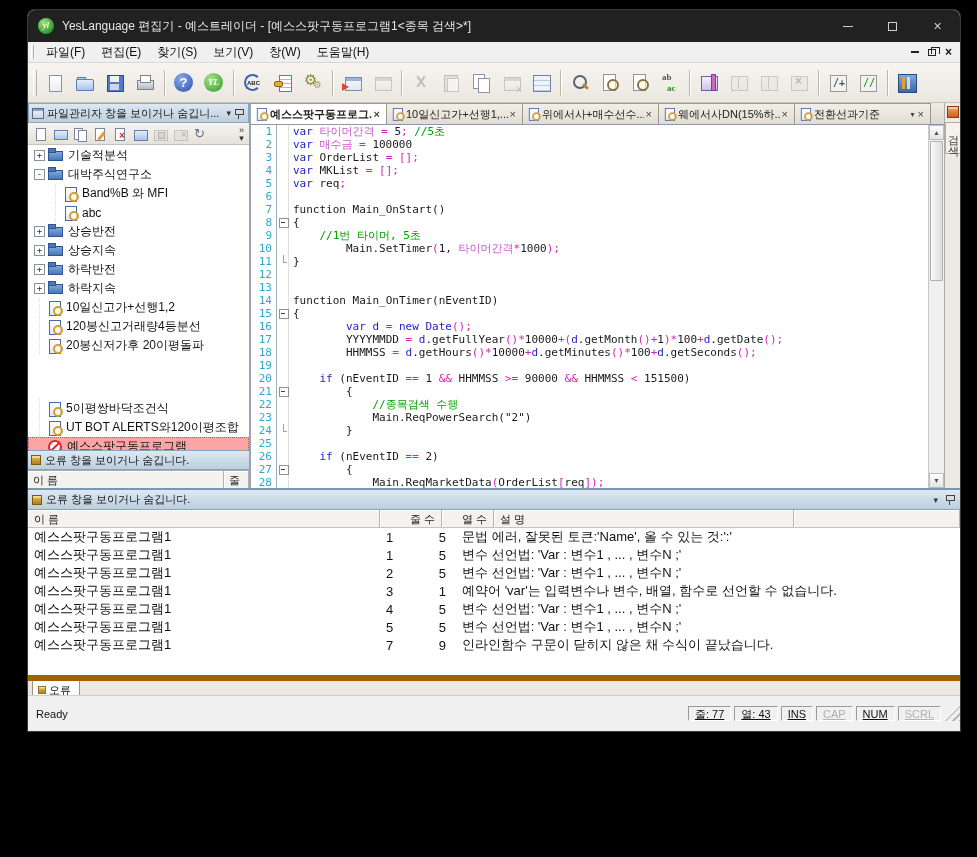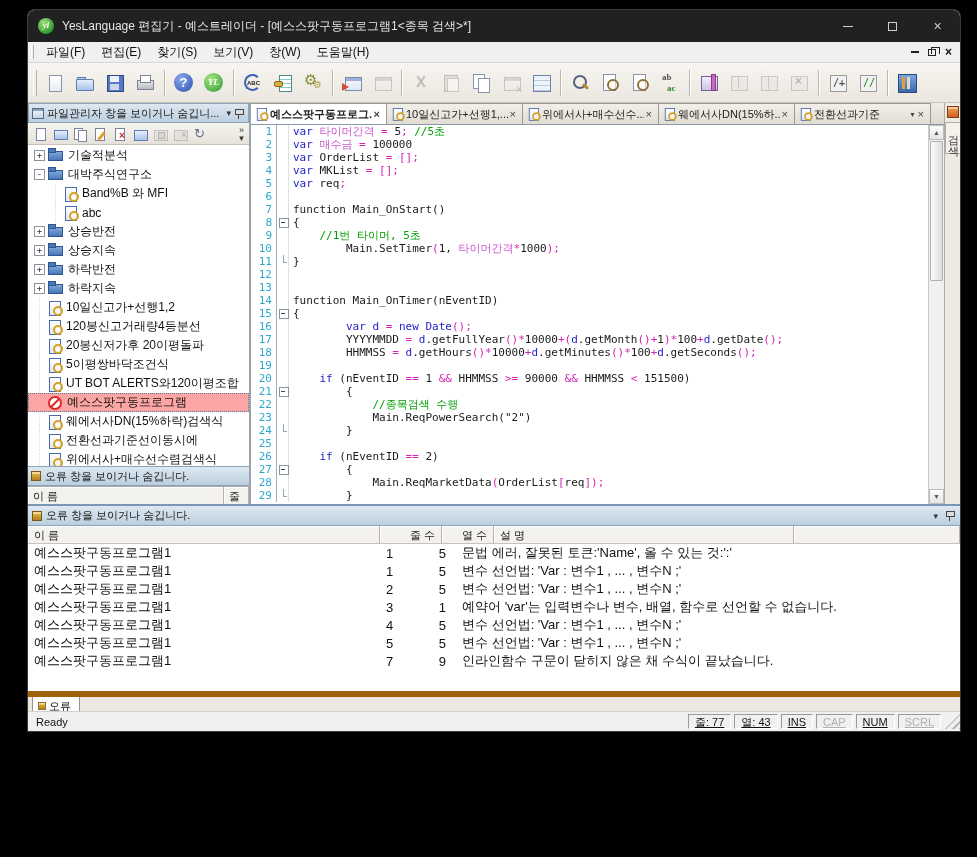--- a/index.html
+++ b/index.html
@@ -172,21 +172,21 @@
   .eh-name{width:352px;} .eh-line{width:62px;text-align:right;} .eh-col{width:52px;text-align:right;} .eh-desc{width:300px;} .eh-extra{flex:1;}
   .egrid-rows{flex:1 1 auto;overflow:hidden;}
   .egrid-row{display:flex;height:18px;align-items:center;font-size:13px;color:#111;}
   .ecell{white-space:nowrap;overflow:hidden;padding:0 6px;}
   .ecell-name{width:352px;} .ecell-line{width:62px;text-align:right;padding-right:14px;} .ecell-col{width:52px;text-align:right;padding-right:10px;}
   .ecell-desc{width:540px;} .ecell-extra{flex:1;}
   .bp-tabrow{height:20px;flex:0 0 auto;background:#ece8e0;border-top:6px solid #a16207;display:flex;align-items:flex-start;padding-left:4px;}
   .bp-tab{height:19px;background:#fff;border:1px solid #9a948a;border-top:none;display:flex;align-items:center;
     padding:0 8px 0 4px;font-size:11px;color:#111;border-radius:0 0 3px 3px;}
   
-  .statusbar{height:20px;background:#f0f0f0;border-top:1px solid #d0d0d0;display:flex;align-items:center;font-size:11px;color:#111;flex:0 0 auto;}
+  .statusbar{height:36px;background:#f0f0f0;border-top:1px solid #d0d0d0;display:flex;align-items:center;font-size:11px;color:#111;flex:0 0 auto;}
   .st-ready{padding-left:8px;flex:1 1 auto;}
   .st-cell{border:1px solid;border-color:#9a9a9a #fff #fff #9a9a9a;background:#f0f0f0;padding:0 6px;margin-left:3px;height:15px;line-height:14px;white-space:nowrap;text-decoration:underline;}
   .st-toggle.off{color:#b0b0b0;}
   .grip{width:15px;height:15px;margin-left:4px;clip-path:polygon(100% 0,100% 100%,0 100%);
     background:repeating-linear-gradient(135deg,#b8b8b8 0 2px,transparent 2px 5px);}
 </style>
 </head>
 <body>
 
 <div class="window">
@@ -403,21 +403,21 @@
           <div class="tree-row" style="padding-left: 6px;">
             <span class="expand-spacer"></span>
             <span class="tw-file"></span>
             <span class="tree-label">120봉신고거래량4등분선</span>
           </div>
           <div class="tree-row" style="padding-left: 6px;">
             <span class="expand-spacer"></span>
             <span class="tw-file"></span>
             <span class="tree-label">20봉신저가후 20이평돌파</span>
           </div>
-          <div class="tree-row" style="padding-left: 6px;">
+          <div class="tree-row" style="padding-left: 6px; margin-top: 44px;">
             <span class="expand-spacer"></span>
             <span class="tw-file"></span>
             <span class="tree-label">5이평쌍바닥조건식</span>
           </div>
           <div class="tree-row" style="padding-left: 6px;">
             <span class="expand-spacer"></span>
             <span class="tw-file"></span>
             <span class="tree-label">UT BOT ALERTS와120이평조합</span>
           </div>
           <div class="tree-row selected" style="padding-left: 6px;">

